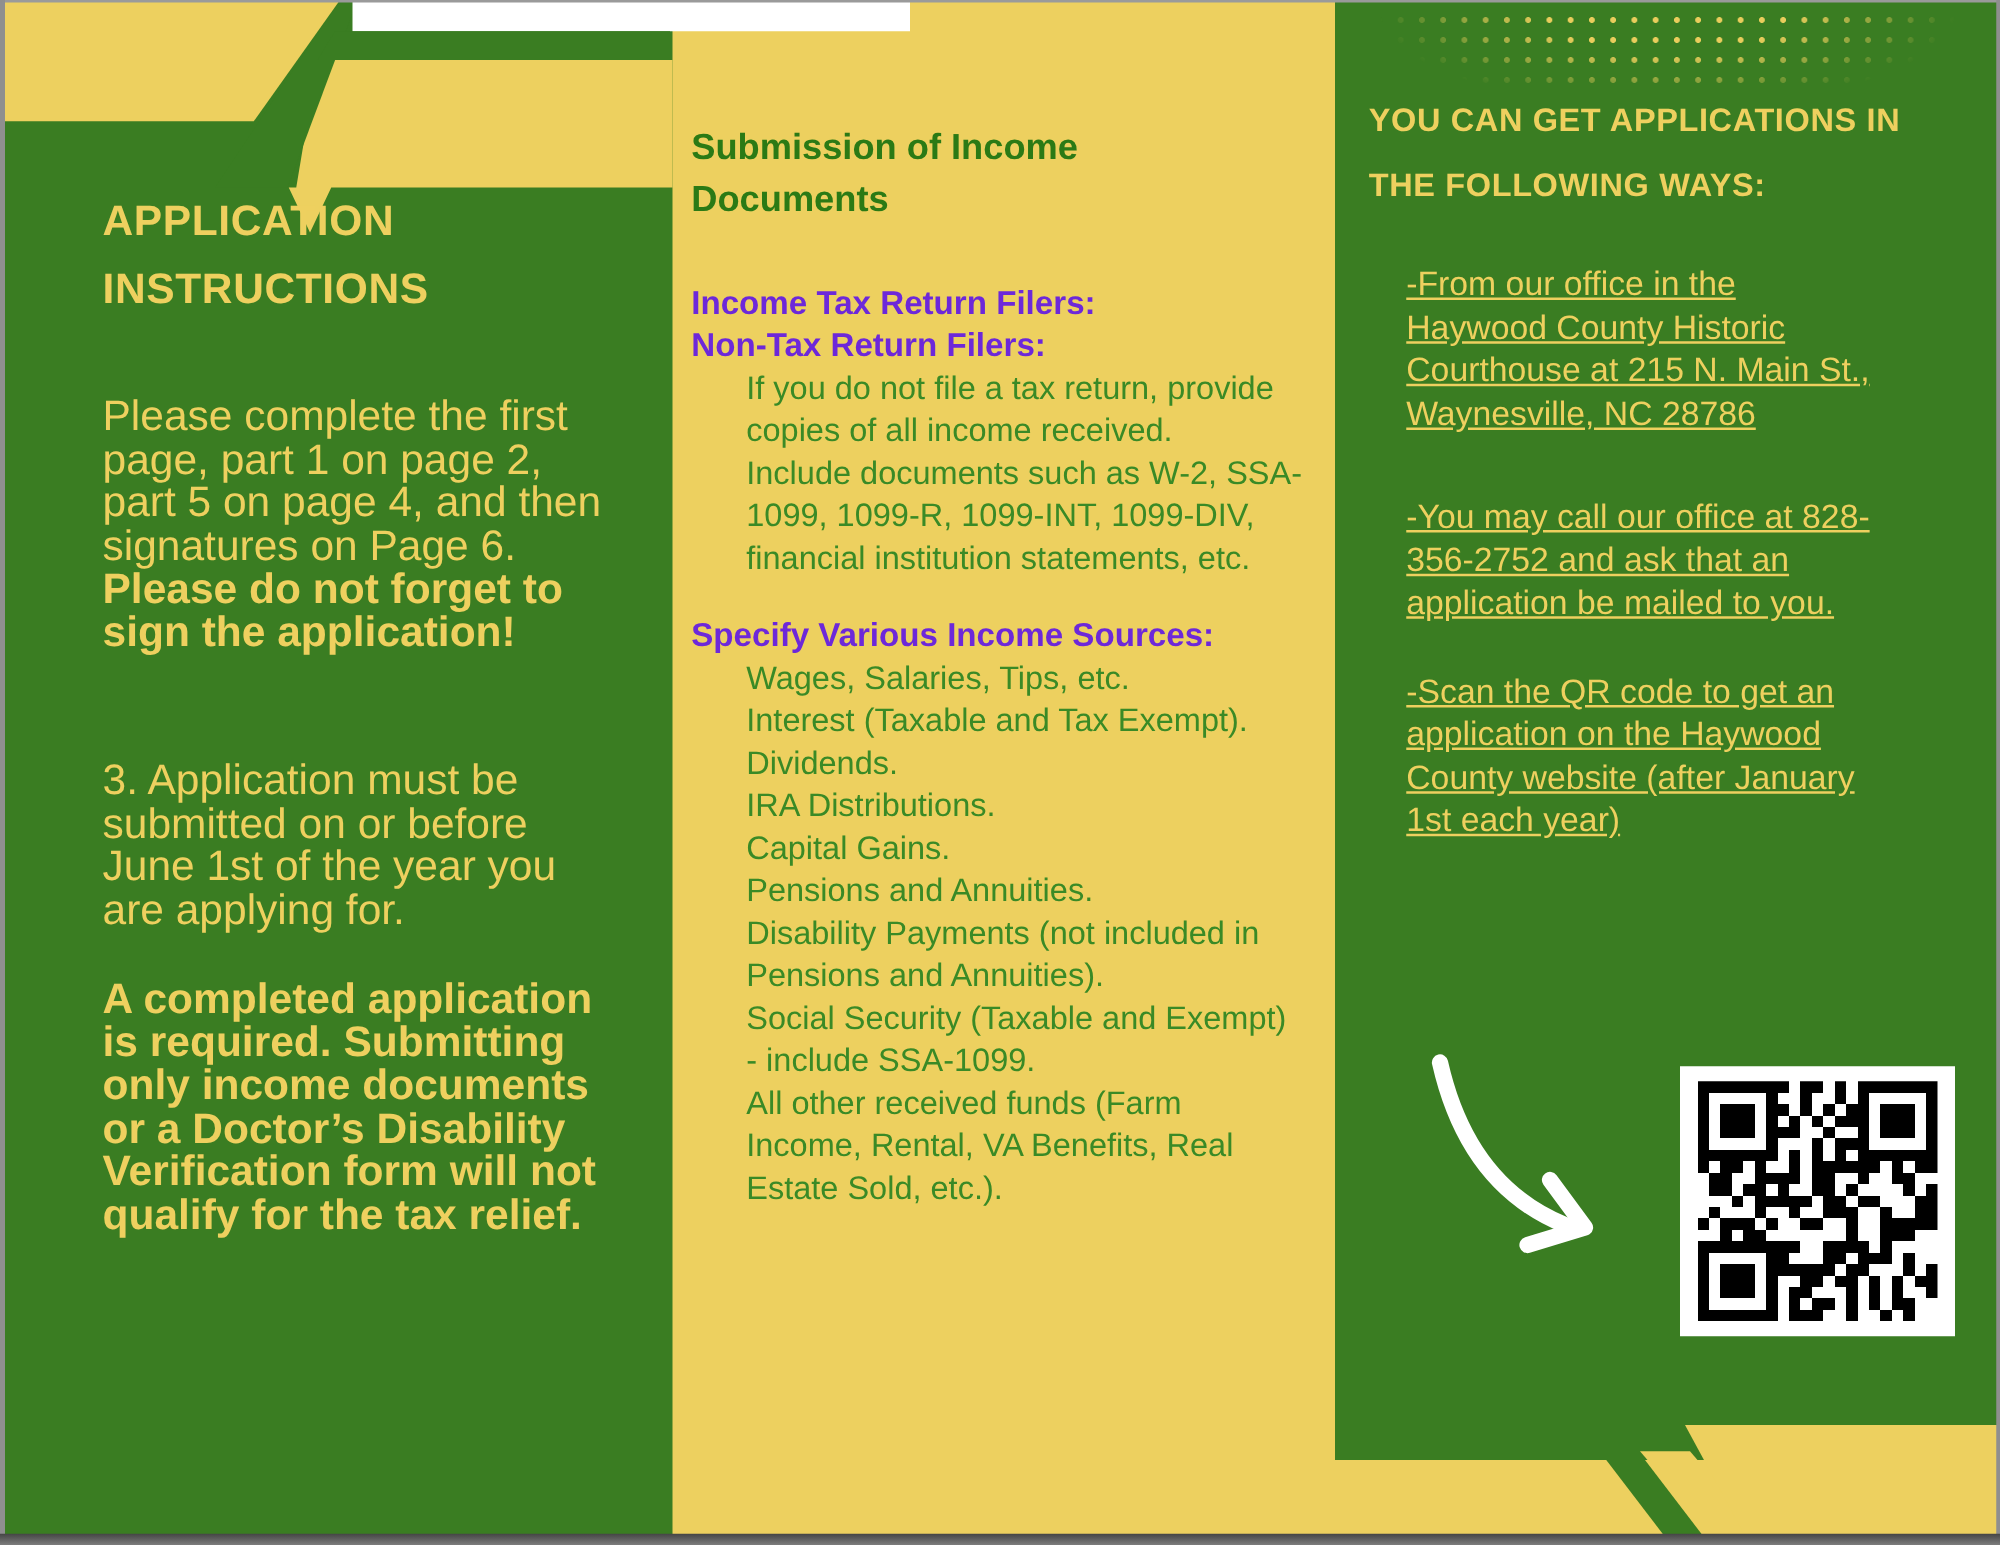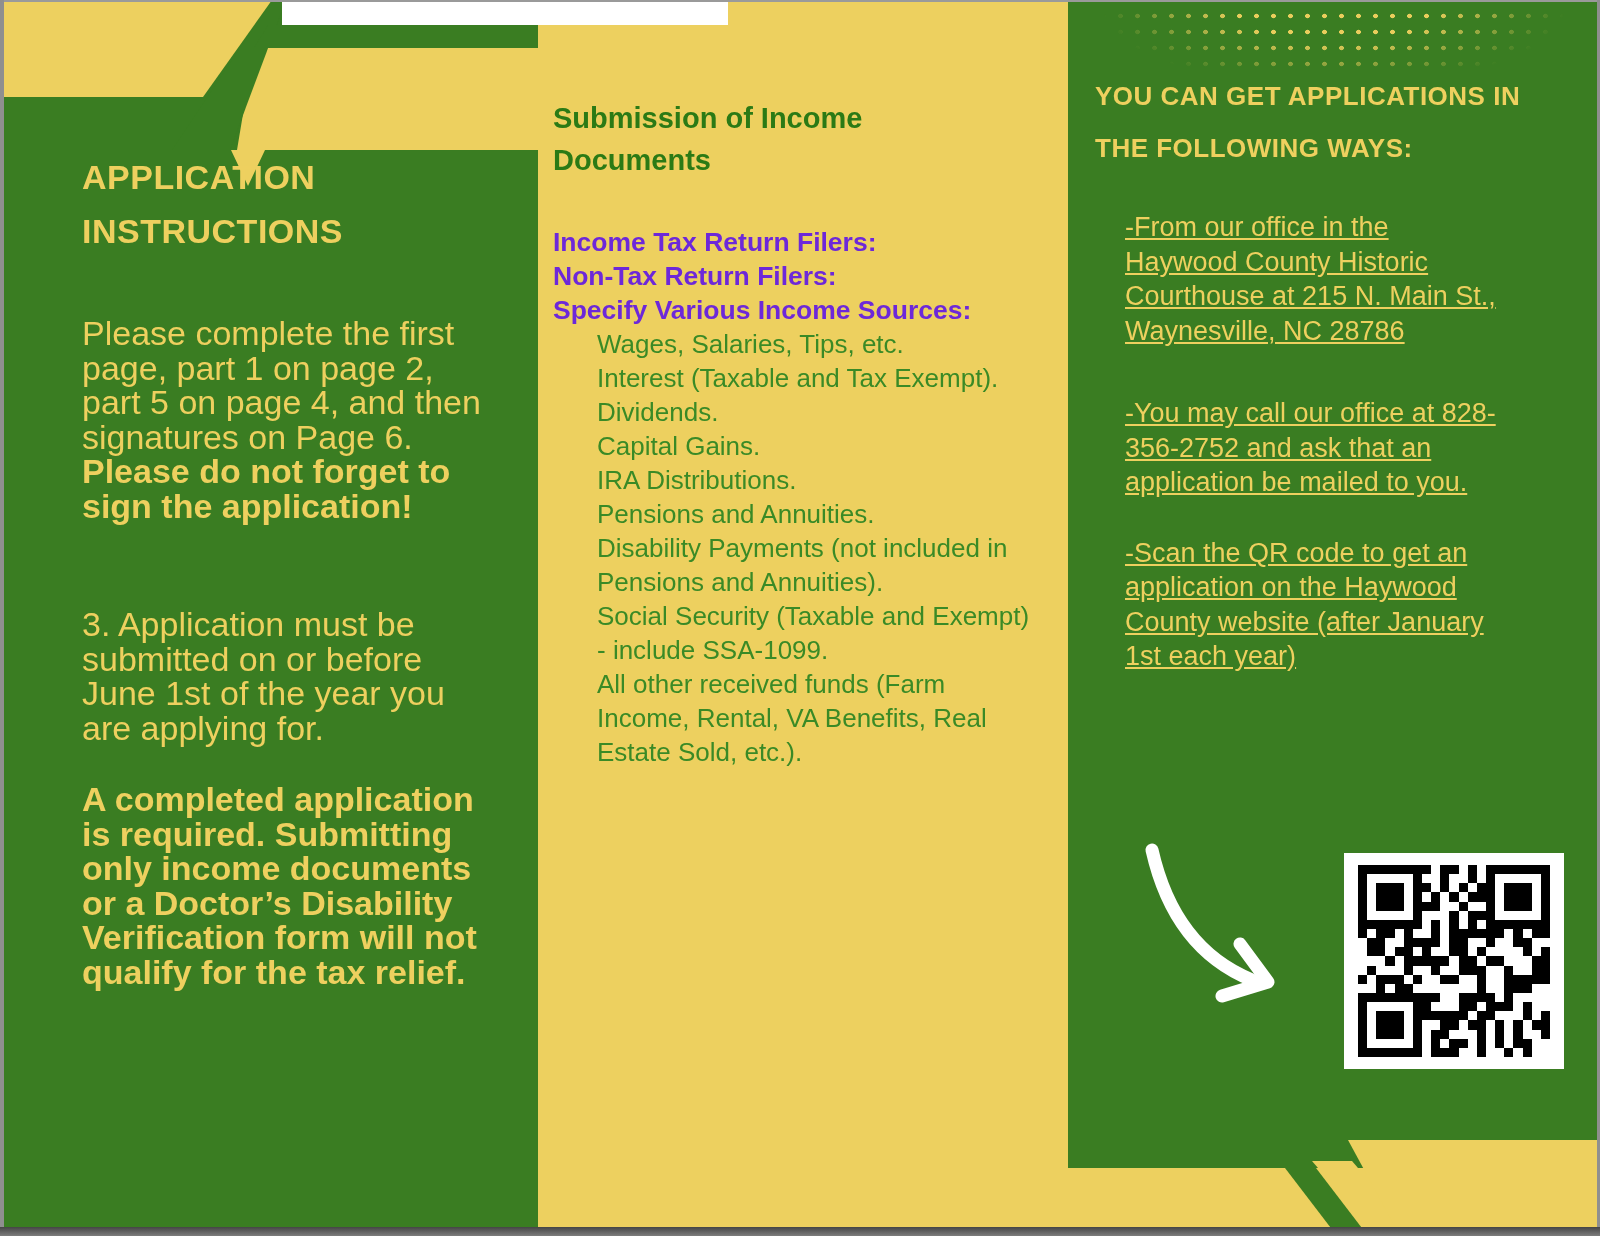--- a/index.html
+++ b/index.html
@@ -91,30 +91,34 @@
 
 <div class="abs txt" id="middle-content">
   <h2>Submission of Income Documents</h2>
 
   <div>
     <div class="sec-title">Income Tax Return Filers:</div>
   </div>
 
   <div>
     <div class="sec-title">Non-Tax Return Filers:</div>
+    <ul class="items">
+      <li>If you do not file a tax return, provide copies of all income received.</li>
+      <li>Include documents such as W-2, SSA-1099, 1099-R, 1099-INT, 1099-DIV, financial institution statements, etc.</li>
+    </ul>
   </div>
 
   <div>
     <div class="sec-title">Specify Various Income Sources:</div>
     <ul class="items">
       <li>Wages, Salaries, Tips, etc.</li>
       <li>Interest (Taxable and Tax Exempt).</li>
       <li>Dividends.</li>
+      <li>IRA Distributions.</li>
       <li>Capital Gains.</li>
-      <li>IRA Distributions.</li>
       <li>Pensions and Annuities.</li>
       <li>Disability Payments (not included in Pensions and Annuities).</li>
       <li>Social Security (Taxable and Exempt) - include SSA-1099.</li>
       <li>All other received funds (Farm Income, Rental, VA Benefits, Real Estate Sold, etc.).</li>
     </ul>
   </div>
 </div>
 
 <div class="abs txt" id="right-content">
   <h2>YOU CAN GET APPLICATIONS IN THE FOLLOWING WAYS:</h2>

